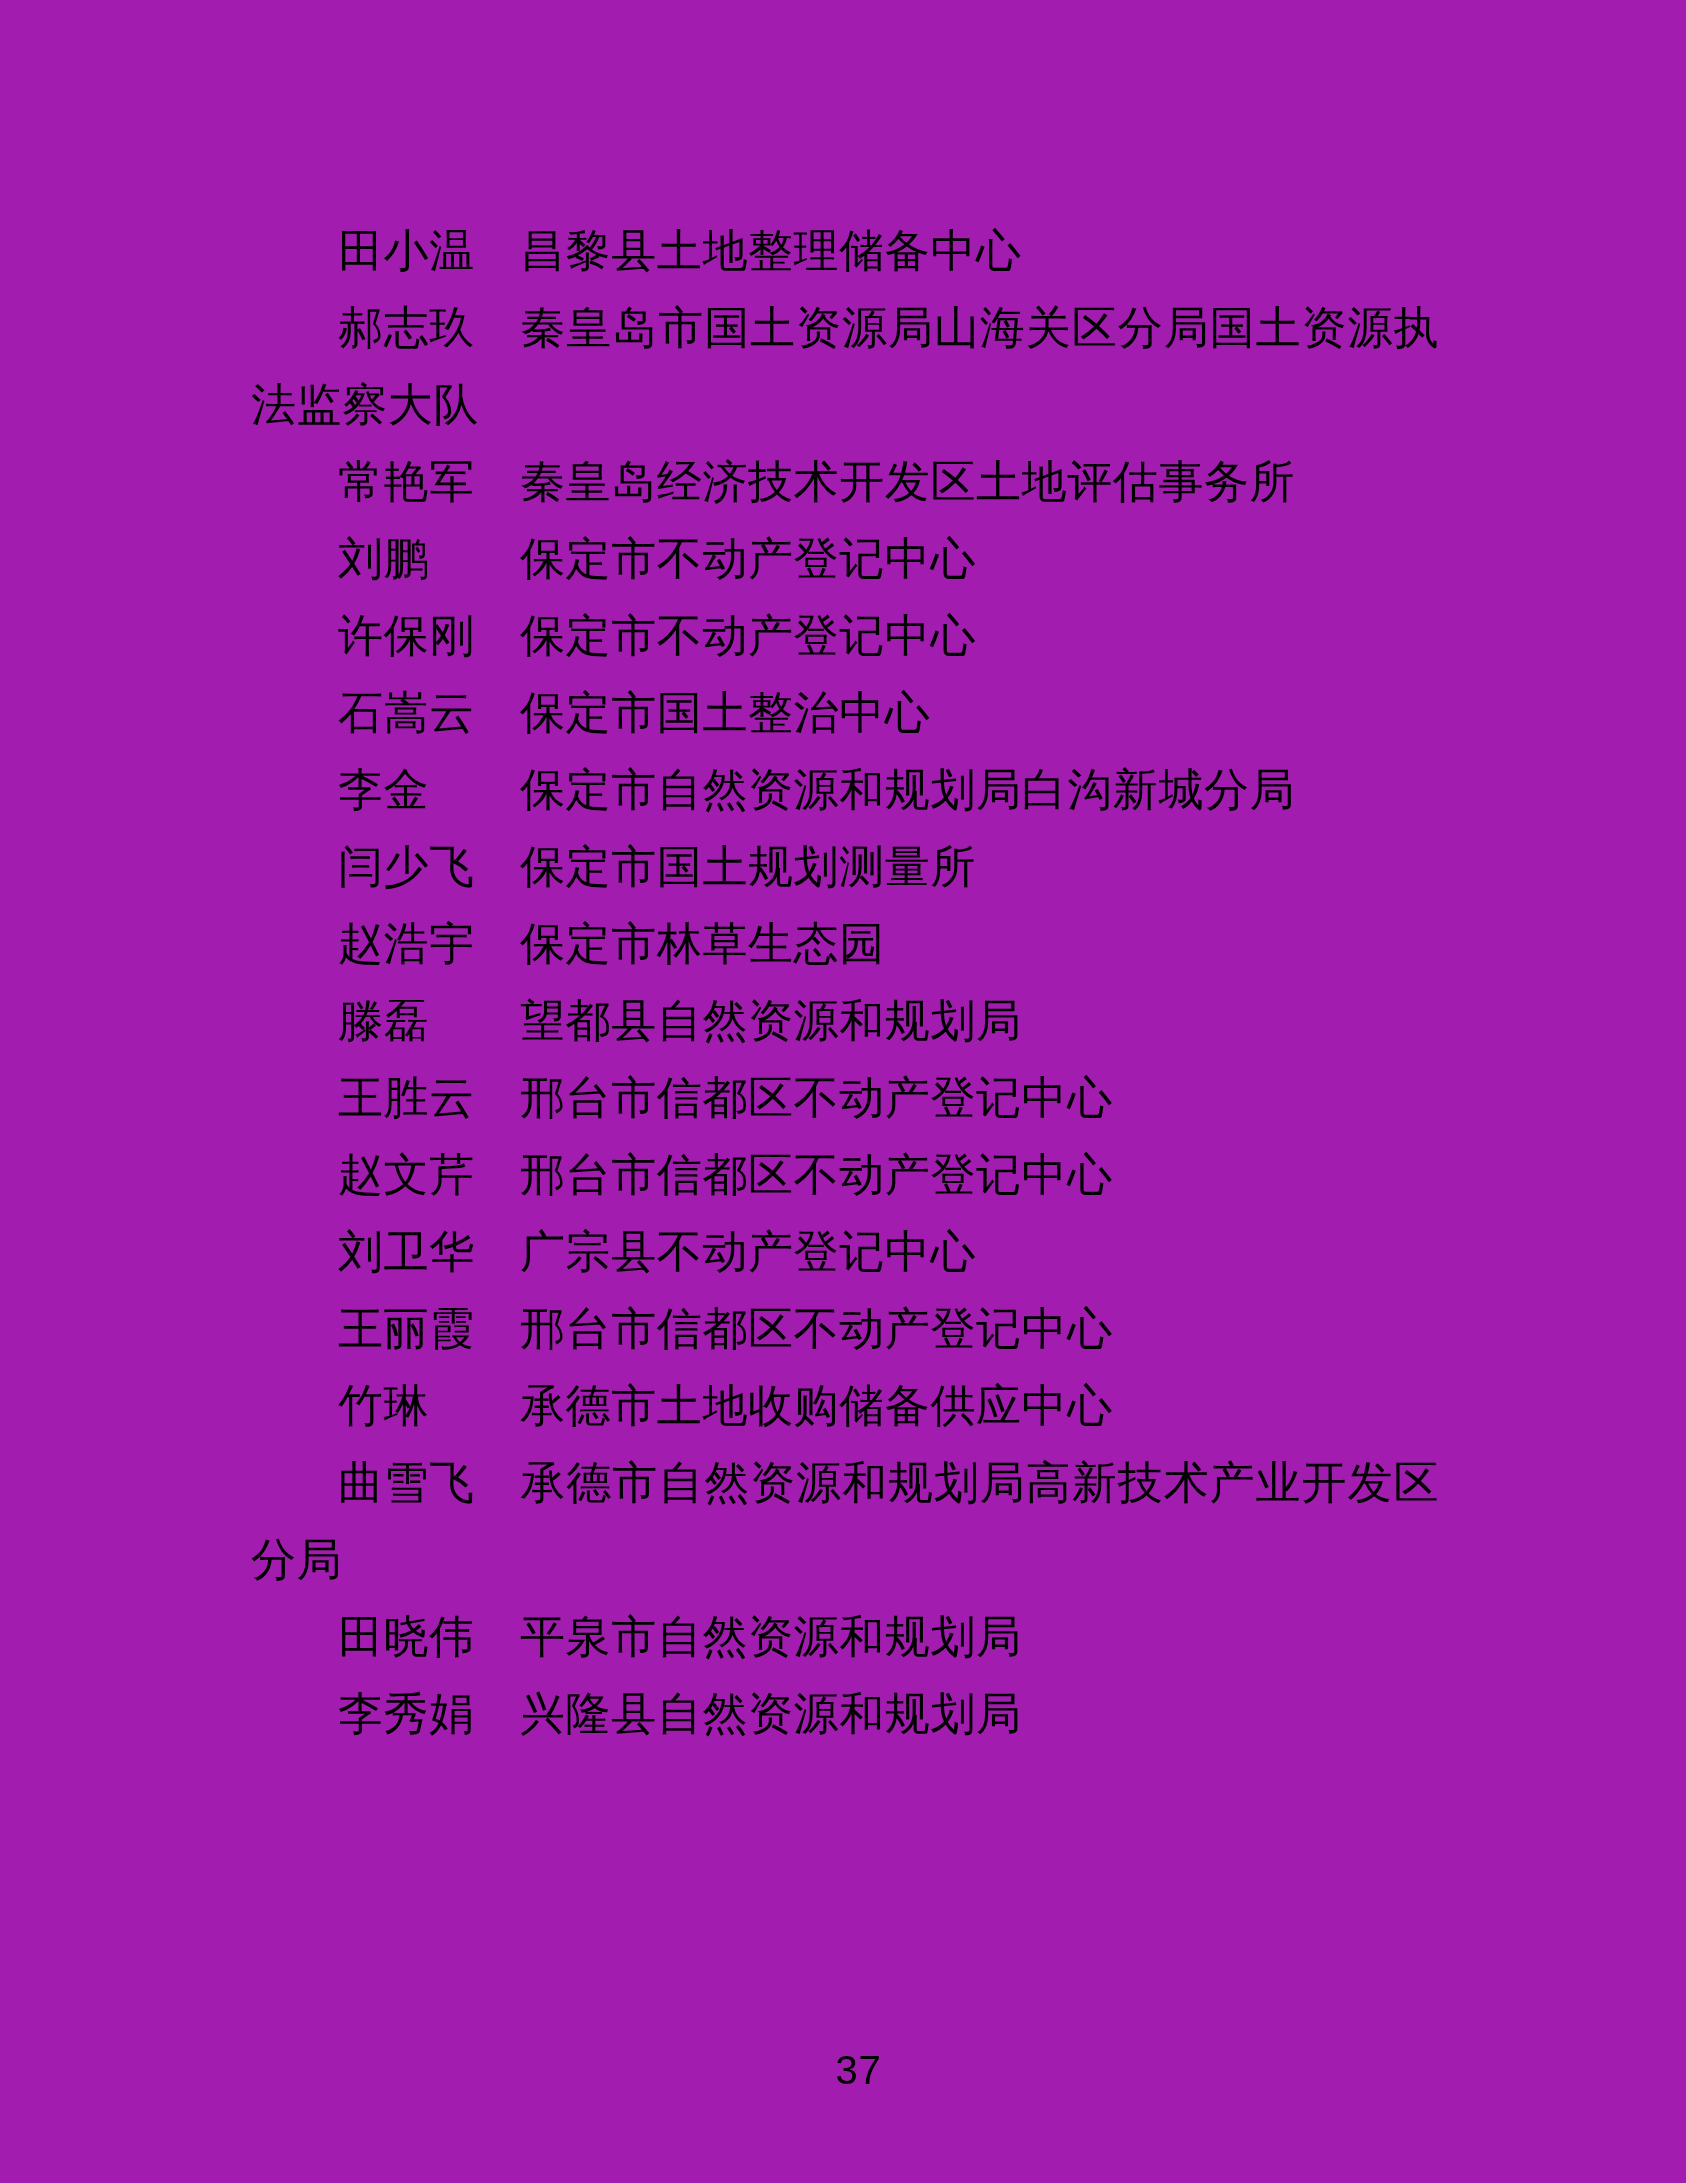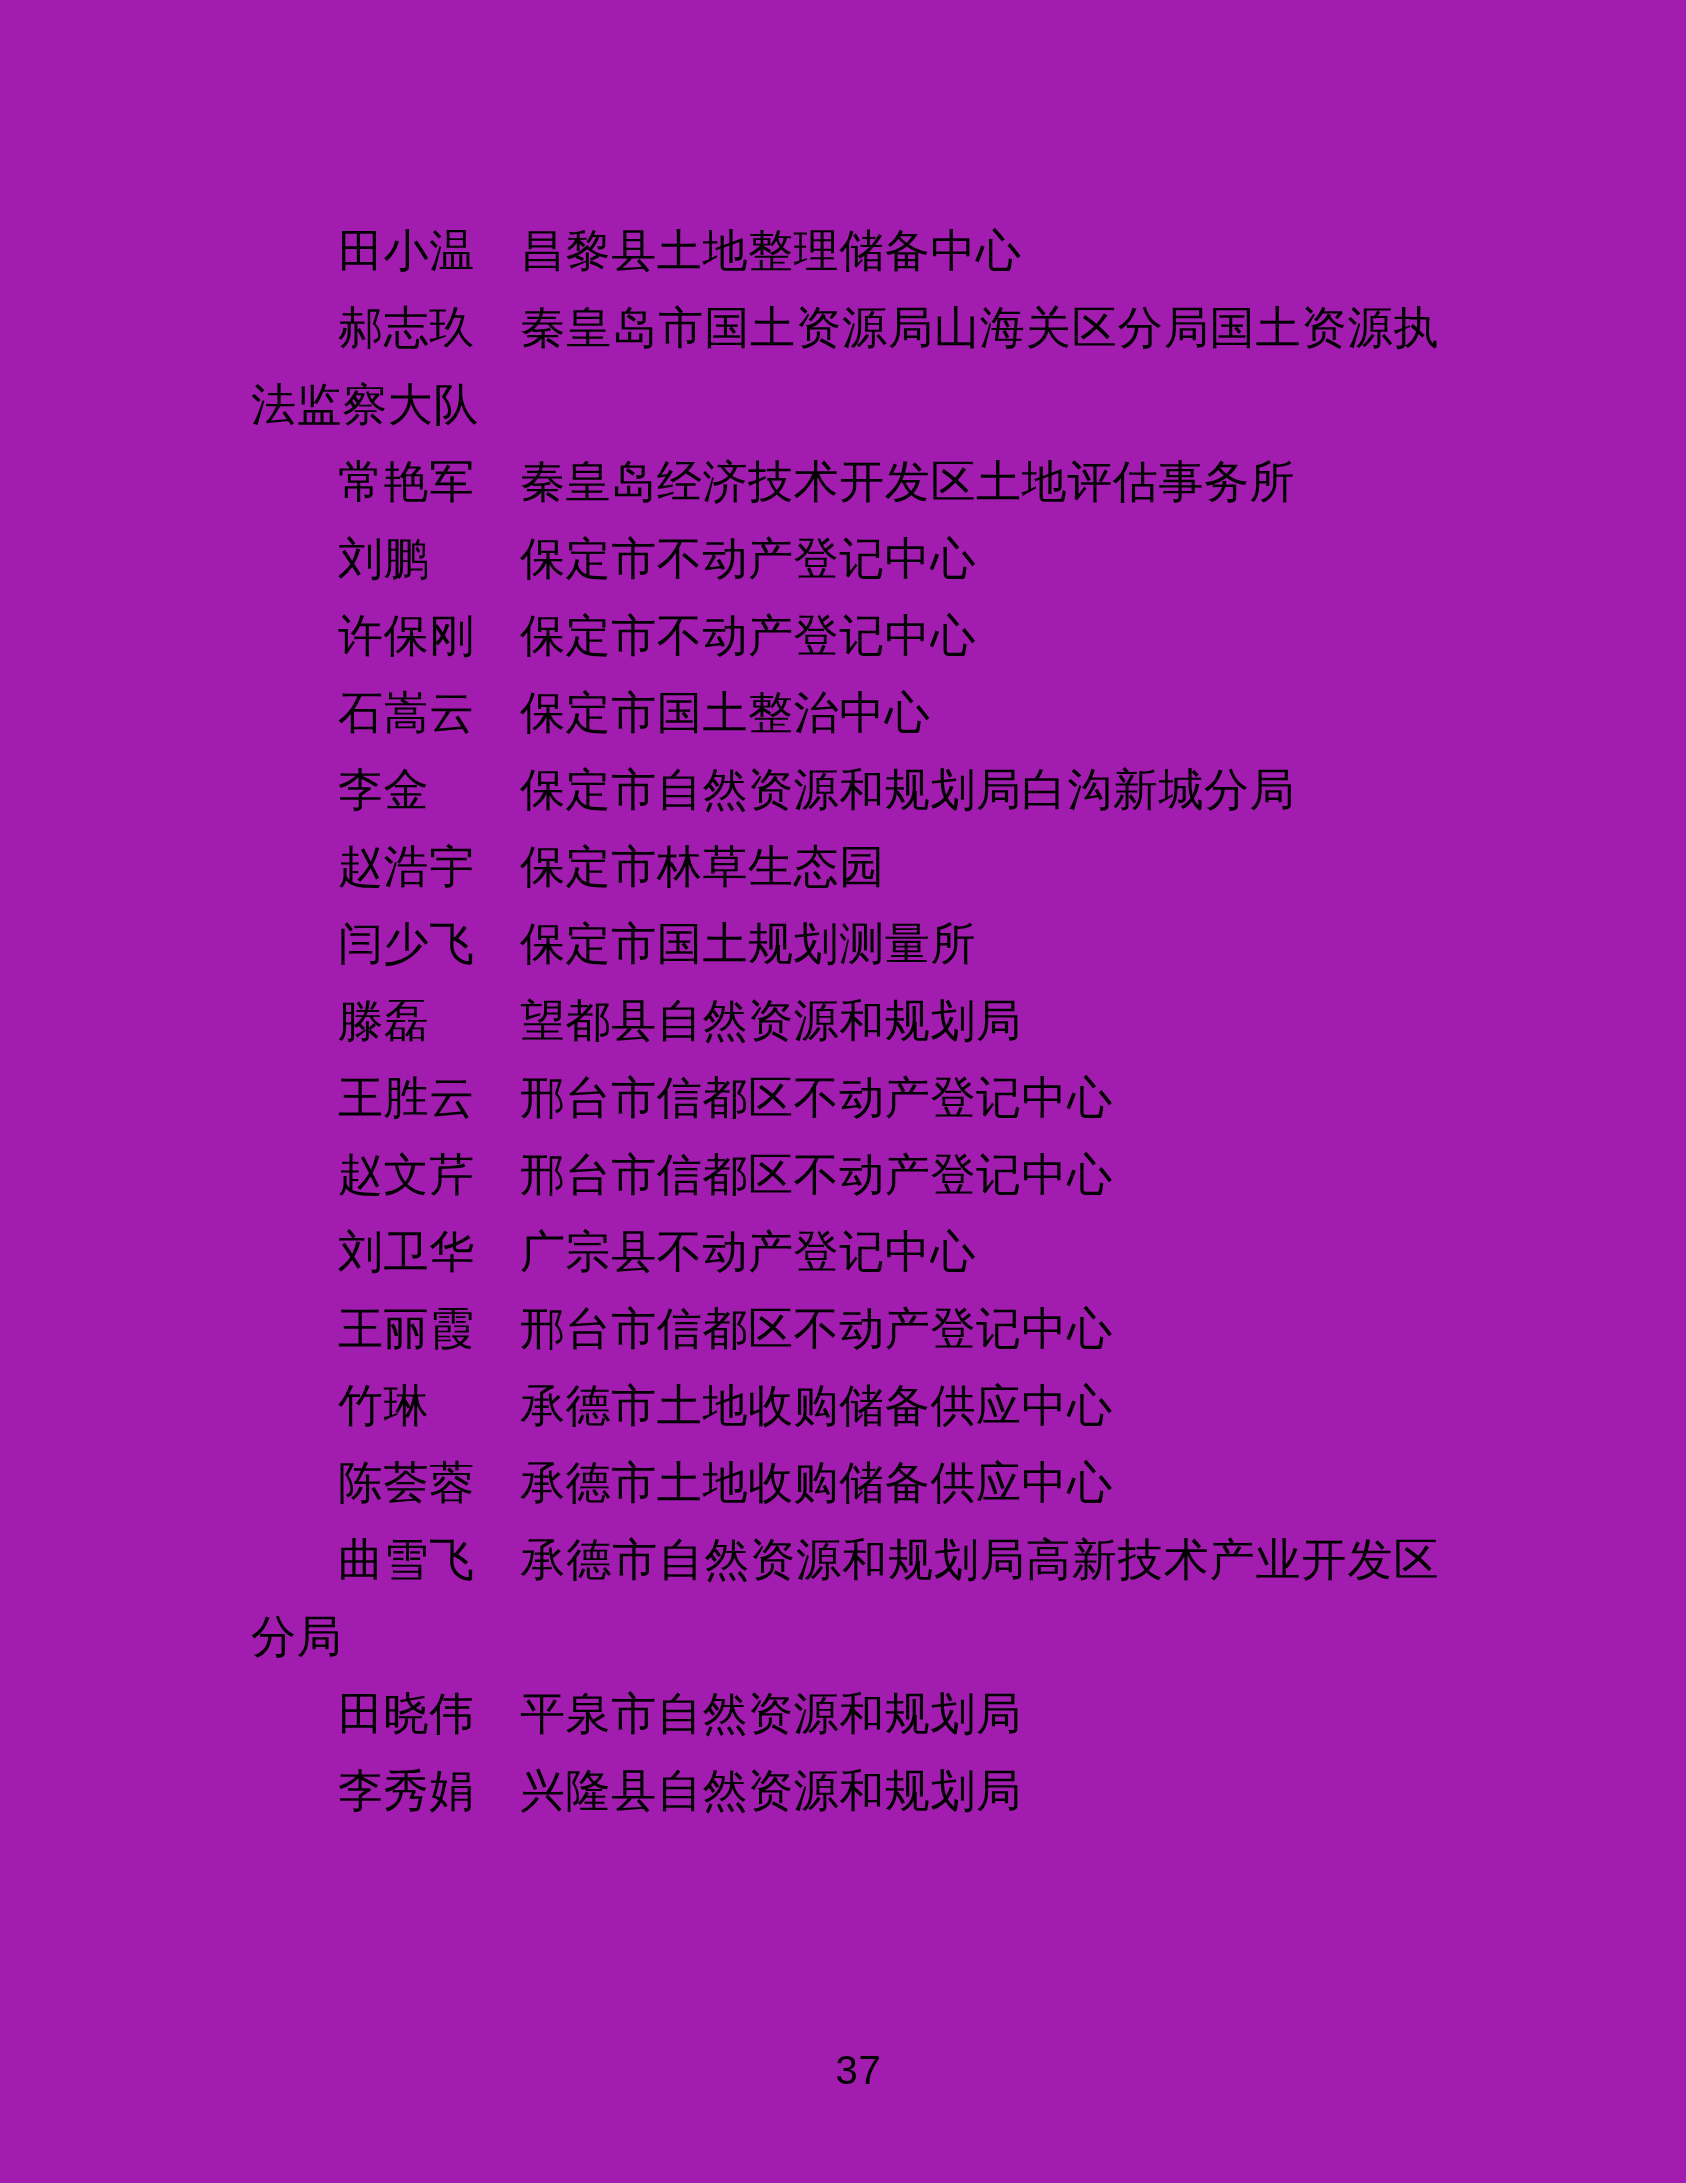--- a/index.html
+++ b/index.html
@@ -60,28 +60,27 @@
 
 <div class="page">
   <div class="content">
     <p class="entry"><span class="name">田小温</span><span class="org">昌黎县土地整理储备中心</span></p>
     <p class="entry"><span class="name">郝志玖</span><span class="org">秦皇岛市国土资源局山海关区分局国土资源执法监察大队</span></p>
     <p class="entry"><span class="name">常艳军</span><span class="org">秦皇岛经济技术开发区土地评估事务所</span></p>
     <p class="entry"><span class="name">刘鹏</span><span class="org">保定市不动产登记中心</span></p>
     <p class="entry"><span class="name">许保刚</span><span class="org">保定市不动产登记中心</span></p>
     <p class="entry"><span class="name">石嵩云</span><span class="org">保定市国土整治中心</span></p>
     <p class="entry"><span class="name">李金</span><span class="org">保定市自然资源和规划局白沟新城分局</span></p>
+    <p class="entry"><span class="name">闫少飞</span><span class="org">保定市国土规划测量所</span></p>
     <p class="entry"><span class="name">赵浩宇</span><span class="org">保定市林草生态园</span></p>
-    <p class="entry"><span class="name">闫少飞</span><span class="org">保定市国土规划测量所</span></p>
     <p class="entry"><span class="name">滕磊</span><span class="org">望都县自然资源和规划局</span></p>
     <p class="entry"><span class="name">王胜云</span><span class="org">邢台市信都区不动产登记中心</span></p>
     <p class="entry"><span class="name">赵文芹</span><span class="org">邢台市信都区不动产登记中心</span></p>
     <p class="entry"><span class="name">刘卫华</span><span class="org">广宗县不动产登记中心</span></p>
     <p class="entry"><span class="name">王丽霞</span><span class="org">邢台市信都区不动产登记中心</span></p>
     <p class="entry"><span class="name">竹琳</span><span class="org">承德市土地收购储备供应中心</span></p>
-    <p class="entry"><span class="name">陈荟蓉</span><span class="org">承德市土地收购储备供应中心</span></p>
     <p class="entry"><span class="name">曲雪飞</span><span class="org">承德市自然资源和规划局高新技术产业开发区分局</span></p>
     <p class="entry"><span class="name">田晓伟</span><span class="org">平泉市自然资源和规划局</span></p>
     <p class="entry"><span class="name">李秀娟</span><span class="org">兴隆县自然资源和规划局</span></p>
   </div>
   <div class="page-number">37</div>
 </div>
 
 
 </body></html>

